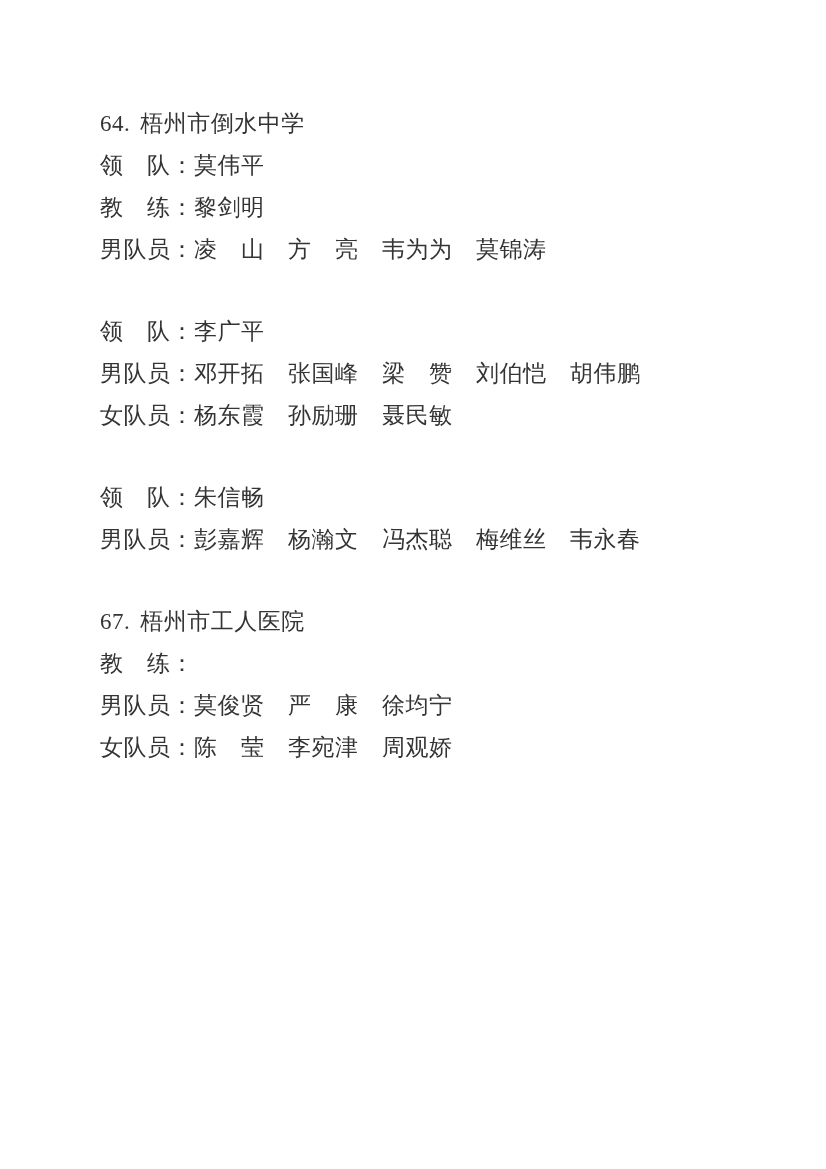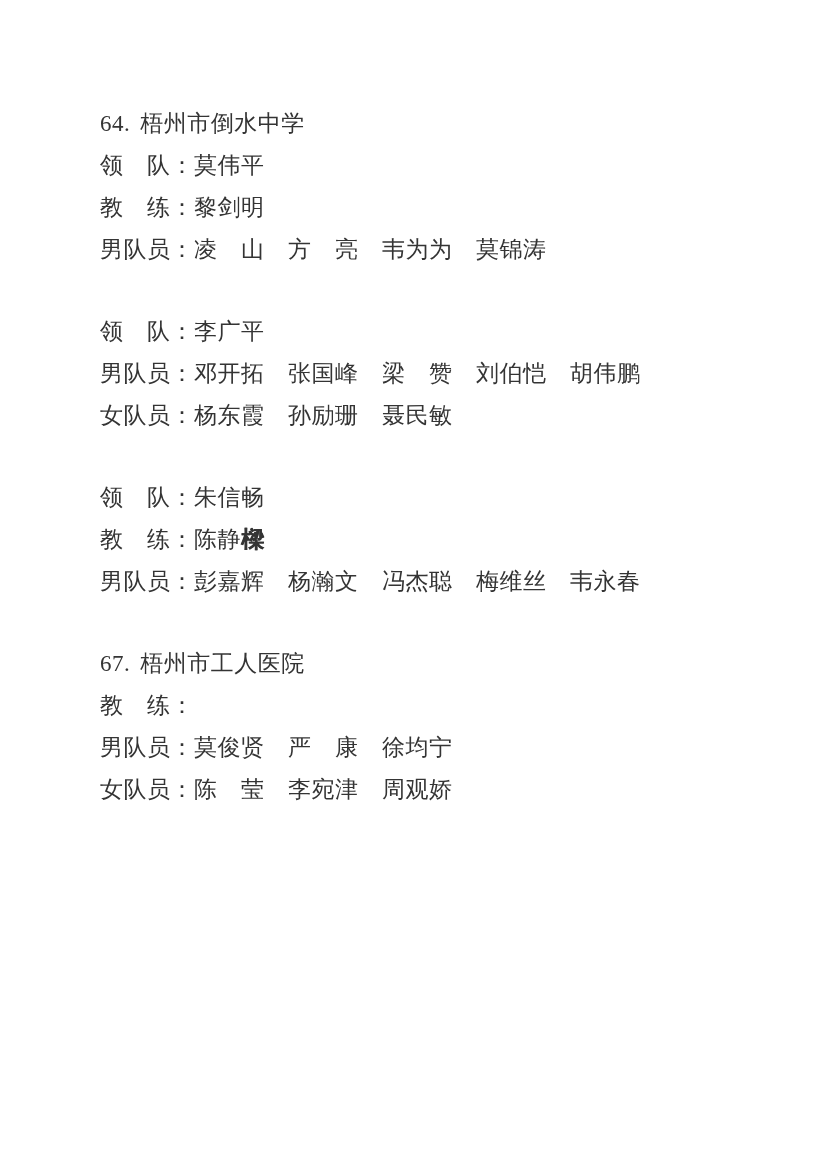--- a/index.html
+++ b/index.html
@@ -64,21 +64,20 @@
   </section>
 
   <section class="team">
     <p class="line"><span>领　队：</span><span>李广平</span></p>
     <p class="line"><span>男队员：</span><span>邓开拓　张国峰　梁　赞　刘伯恺　胡伟鹏</span></p>
     <p class="line"><span>女队员：</span><span>杨东霞　孙励珊　聂民敏</span></p>
   </section>
 
   <section class="team">
     <p class="line"><span>领　队：</span><span>朱信畅</span></p>
-    <p class="line"><span>教　练：</span><span>陈静</span><span class="coach-bold">樑</span></p>
     <p class="line"><span>男队员：</span><span>彭嘉辉　杨瀚文　冯杰聪　梅维丝　韦永春</span></p>
   </section>
 
   <section class="team">
     <p class="line team-title"><span class="team-number">67.</span><span>梧州市工人医院</span></p>
     <p class="line"><span>教　练：</span><span></span><span class="coach-bold"></span></p>
     <p class="line"><span>男队员：</span><span>莫俊贤　严　康　徐均宁</span></p>
     <p class="line"><span>女队员：</span><span>陈　莹　李宛津　周观娇</span></p>
   </section>
 </div>

